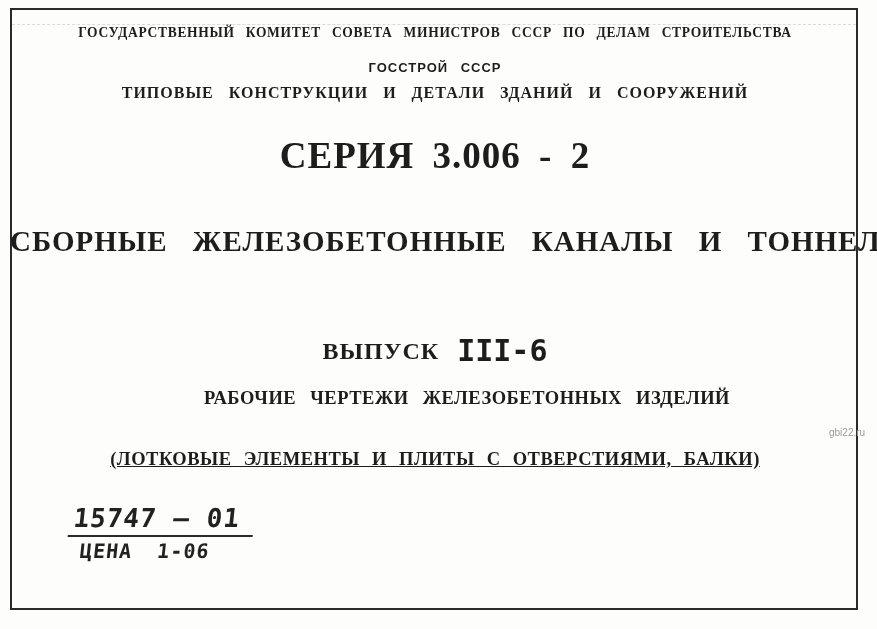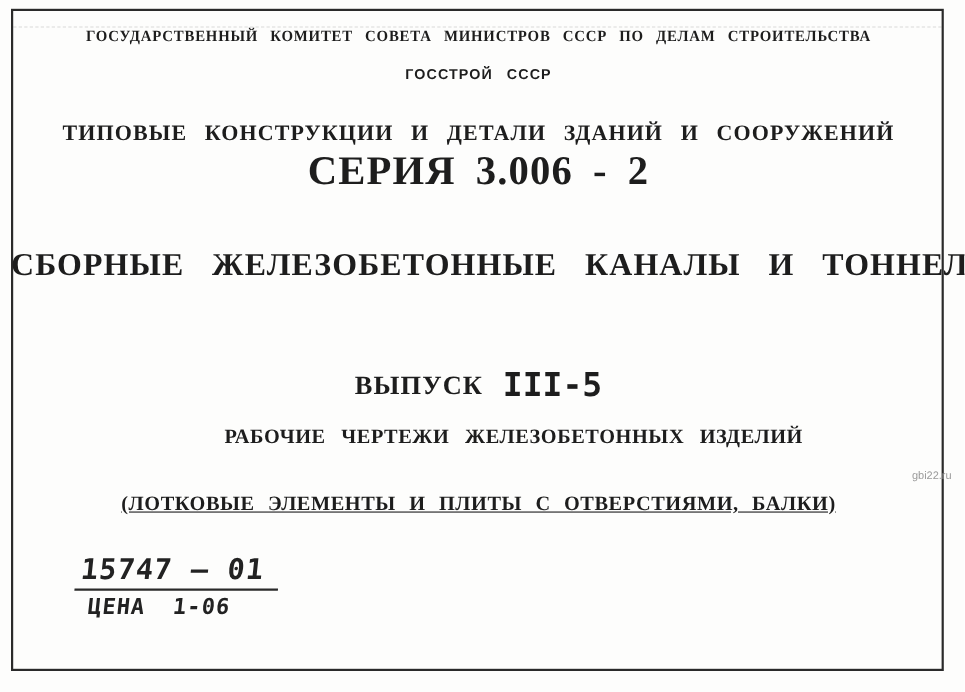--- a/index.html
+++ b/index.html
@@ -49,22 +49,22 @@
     transform: scaleY(1.05);
   }
   .org {
     top: 60px;
     font-family: Liberation Sans, sans-serif;
     font-size: 13px;
     letter-spacing: 1px;
     word-spacing: 8px;
   }
   .series-caption {
-    top: 110px;
-    font-size: 20px;
+    top: 84px;
+    font-size: 16px;
     letter-spacing: 1px;
     word-spacing: 10px;
   }
   .series {
     top: 134px;
     font-size: 37px;
     letter-spacing: 1px;
     word-spacing: 8px;
   }
   .main-title-1 {
@@ -155,21 +155,21 @@
   <div class="scan-artifact-line"></div>
 
   <div class="line committee">ГОСУДАРСТВЕННЫЙ КОМИТЕТ СОВЕТА МИНИСТРОВ СССР ПО ДЕЛАМ СТРОИТЕЛЬСТВА</div>
   <div class="line org">ГОССТРОЙ СССР</div>
 
   <div class="line series-caption">ТИПОВЫЕ КОНСТРУКЦИИ И ДЕТАЛИ ЗДАНИЙ И СООРУЖЕНИЙ</div>
   <div class="line series">СЕРИЯ 3.006 - 2</div>
 
   <div class="line main-title-1">СБОРНЫЕ ЖЕЛЕЗОБЕТОННЫЕ КАНАЛЫ И ТОННЕЛИ</div>
 
-  <div class="line issue"><span>ВЫПУСК</span><span class="issue-number">III-5</span></div>
+  <div class="line issue"><span>ВЫПУСК</span><span class="issue-number">III-6</span></div>
 
   <div class="line subtitle-1">РАБОЧИЕ ЧЕРТЕЖИ ЖЕЛЕЗОБЕТОННЫХ ИЗДЕЛИЙ</div>
   <div class="line subtitle-3">(ЛОТКОВЫЕ ЭЛЕМЕНТЫ И ПЛИТЫ С ОТВЕРСТИЯМИ, БАЛКИ)</div>
 
   <div class="stamp">
     <div class="doc-number">15747 – 01</div>
     <div class="price-row"><span>ЦЕНА</span> <span>1-06</span></div>
   </div>
 
 </div>

